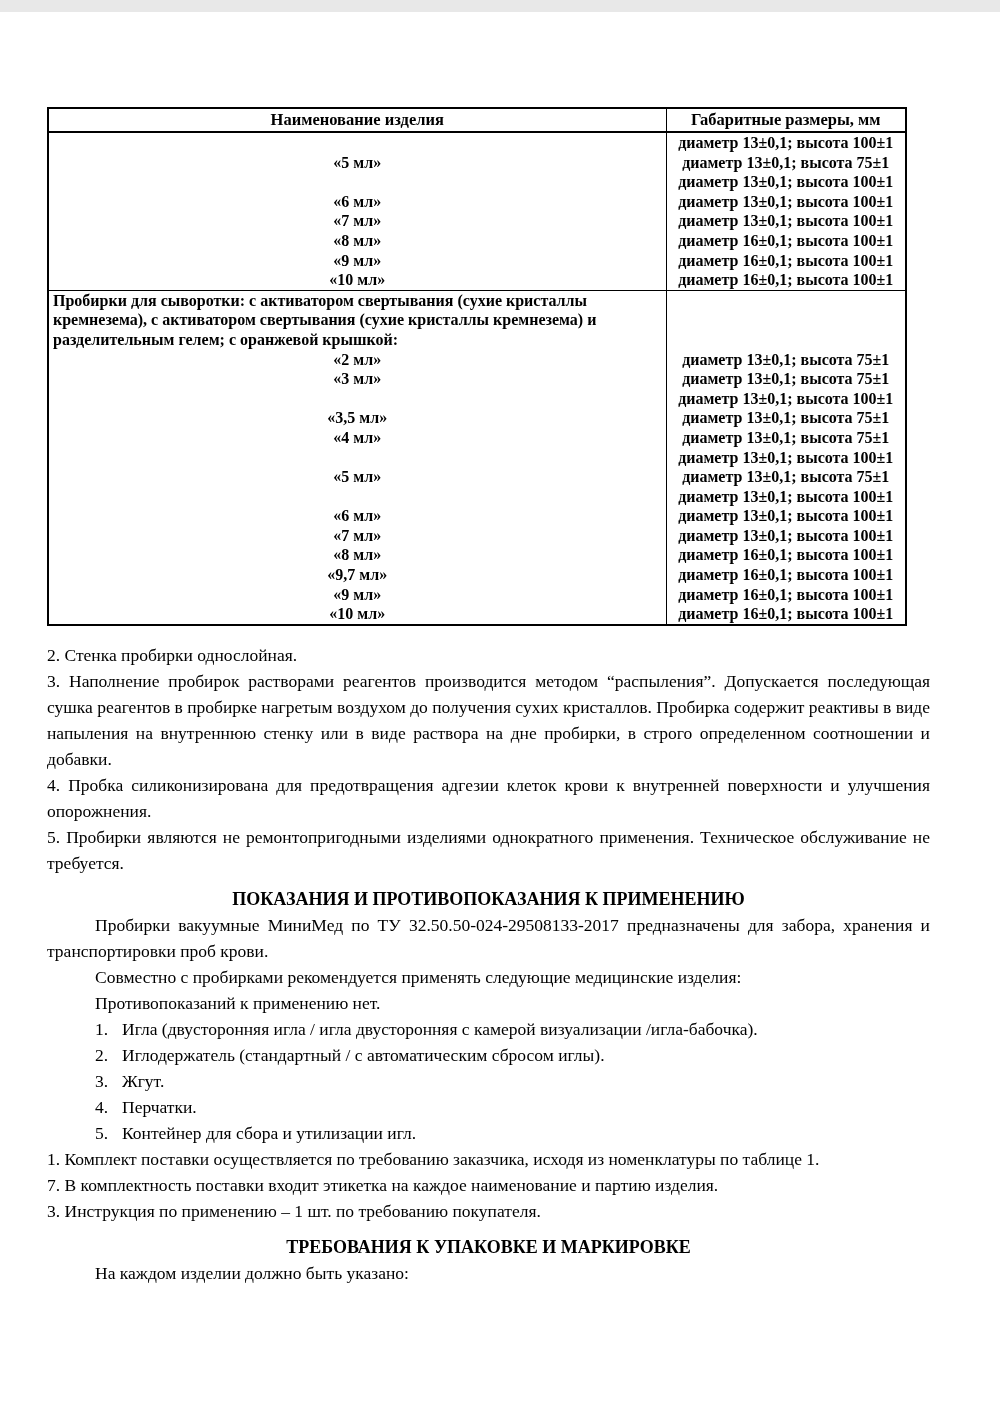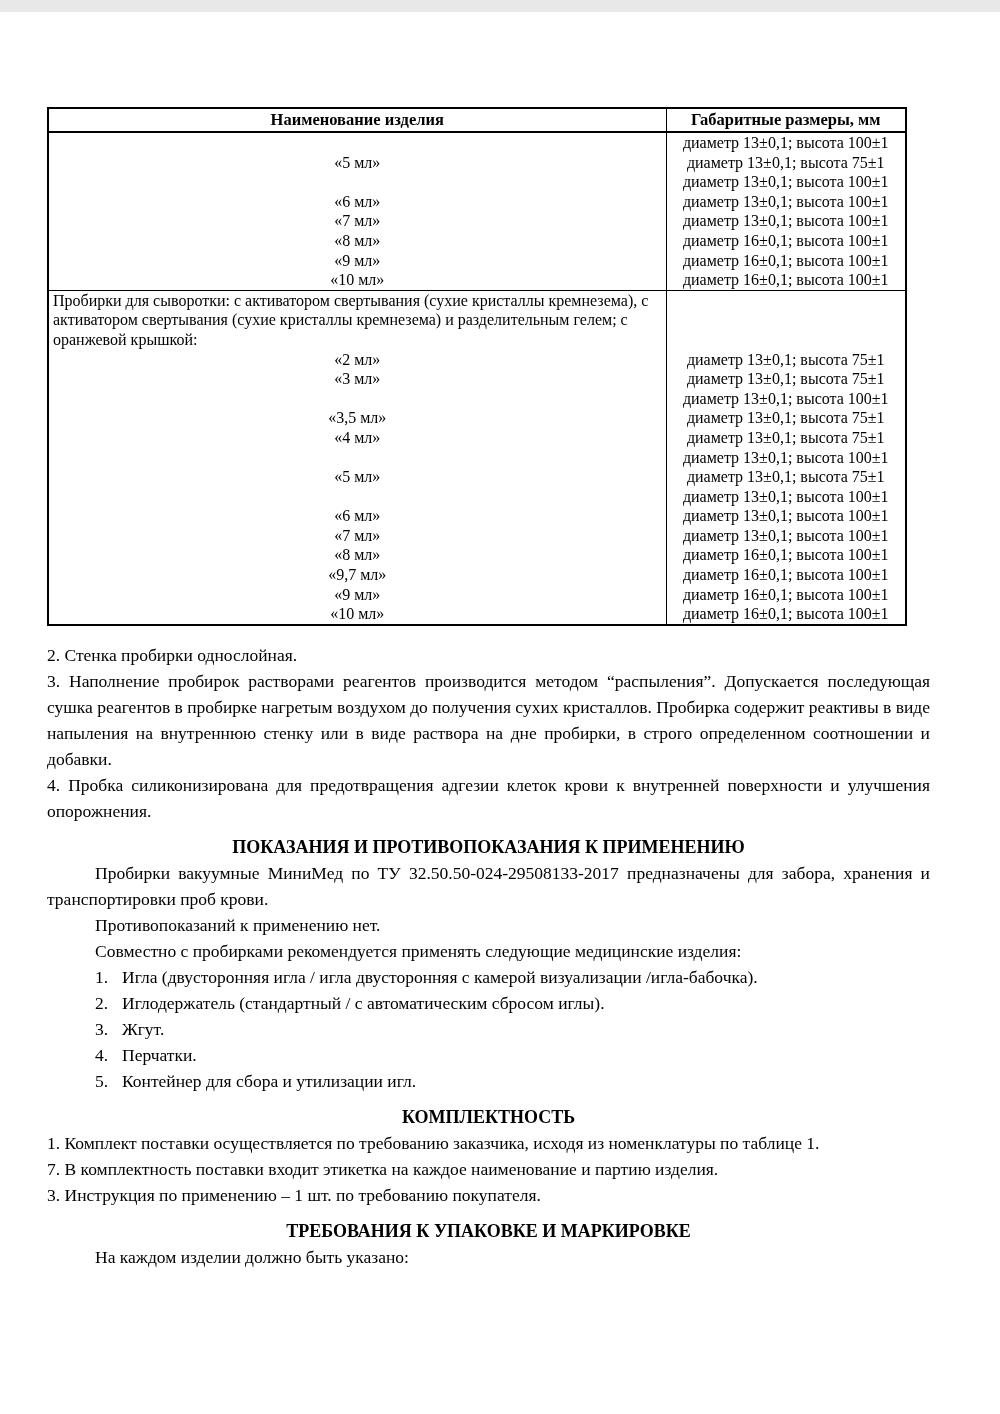--- a/index.html
+++ b/index.html
@@ -15,21 +15,21 @@
     border-collapse:collapse; width:858px; table-layout:fixed;
     font-size:16px; line-height:19.6px;
   }
   .spec-table th, .spec-table td { border:1px solid #000; padding:0; }
   .spec-table { border:2px solid #000; }
   .spec-table th {
     font-weight:bold; text-align:center; vertical-align:middle;
     height:22px; line-height:20px; font-size:16.5px;
     border-bottom:2px solid #000;
   }
-  .spec-table td { vertical-align:bottom; }
+  .spec-table td { vertical-align:bottom;font-weight:bold; }
   .t-line { min-height:19.6px; }
   .name-cell .t-line { padding:0 4px; text-align:center; }
   .t-desc { padding:0 4px; text-align:left; }
   .size-cell .t-line { text-align:center; }
   
   .para { margin:0; text-align:justify; }
   .first-para { margin-top:16px; }
   .ind { text-indent:48px; }
   .heading { margin:10px 0 0 0; font-weight:bold; text-align:center; font-size:18px; line-height:26px; }
   .subheading { font-weight:bold; padding-left:63px; font-size:18px; line-height:26px; }
@@ -109,35 +109,35 @@
           <div class="t-line">диаметр 16±0,1; высота 100±1</div>
           <div class="t-line">диаметр 16±0,1; высота 100±1</div>
         </td>
       </tr>
     </tbody>
   </table>
 
   <p class="para first-para">2. Стенка пробирки однослойная.</p>
   <p class="para">3. Наполнение пробирок растворами реагентов производится методом “распыления”. Допускается последующая сушка реагентов в пробирке нагретым воздухом до получения сухих кристаллов. Пробирка содержит реактивы в виде напыления на внутреннюю стенку или в виде раствора на дне пробирки, в строго определенном соотношении и добавки.</p>
   <p class="para">4. Пробка силиконизирована для предотвращения адгезии клеток крови к внутренней поверхности и улучшения опорожнения.</p>
+  <p class="para">5. Пробирки являются не ремонтопригодными изделиями однократного применения. Техническое обслуживание не требуется.</p>
 
   <h2 class="heading">ПОКАЗАНИЯ И ПРОТИВОПОКАЗАНИЯ К ПРИМЕНЕНИЮ</h2>
   <p class="para ind">Пробирки вакуумные МиниМед по ТУ 32.50.50-024-29508133-2017 предназначены для забора, хранения и транспортировки проб крови.</p>
+  <p class="para ind">Совместно с пробирками рекомендуется применять следующие медицинские изделия:</p>
   <p class="para ind">Противопоказаний к применению нет.</p>
-  <p class="para ind">Совместно с пробирками рекомендуется применять следующие медицинские изделия:</p>
 
   <div class="list">
     <div class="list-item"><span class="list-num">1.</span><span>Игла (двусторонняя игла / игла двусторонняя с камерой визуализации /игла-бабочка).</span></div>
     <div class="list-item"><span class="list-num">2.</span><span>Иглодержатель (стандартный / с автоматическим сбросом иглы).</span></div>
     <div class="list-item"><span class="list-num">3.</span><span>Жгут.</span></div>
     <div class="list-item"><span class="list-num">4.</span><span>Перчатки.</span></div>
     <div class="list-item"><span class="list-num">5.</span><span>Контейнер для сбора и утилизации игл.</span></div>
   </div>
 
-  <h2 class="heading">КОМПЛЕКТНОСТЬ</h2>
   <p class="para">1. Комплект поставки осуществляется по требованию заказчика, исходя из номенклатуры по таблице 1.</p>
   <p class="para">7. В комплектность поставки входит этикетка на каждое наименование и партию изделия.</p>
   <p class="para">3. Инструкция по применению – 1 шт. по требованию покупателя.</p>
 
   <h2 class="heading">ТРЕБОВАНИЯ К УПАКОВКЕ И МАРКИРОВКЕ</h2>
   <p class="para ind">На каждом изделии должно быть указано:</p>
 
 </div>
 
 </body></html>

